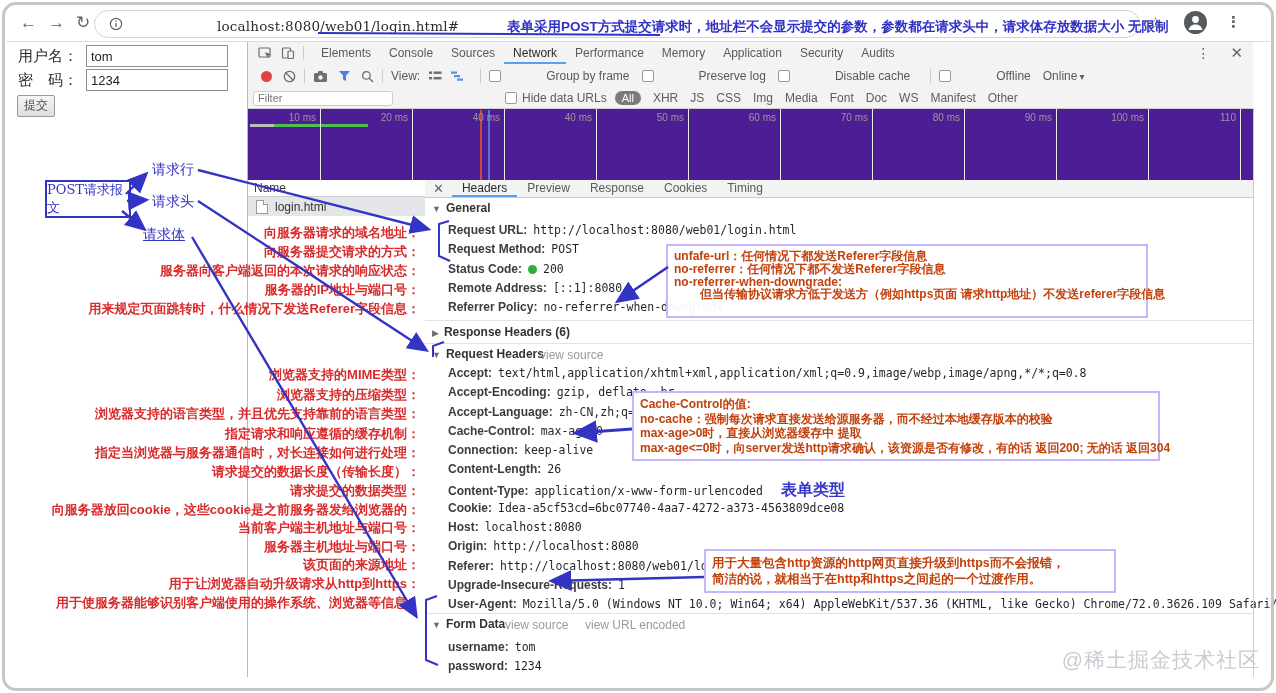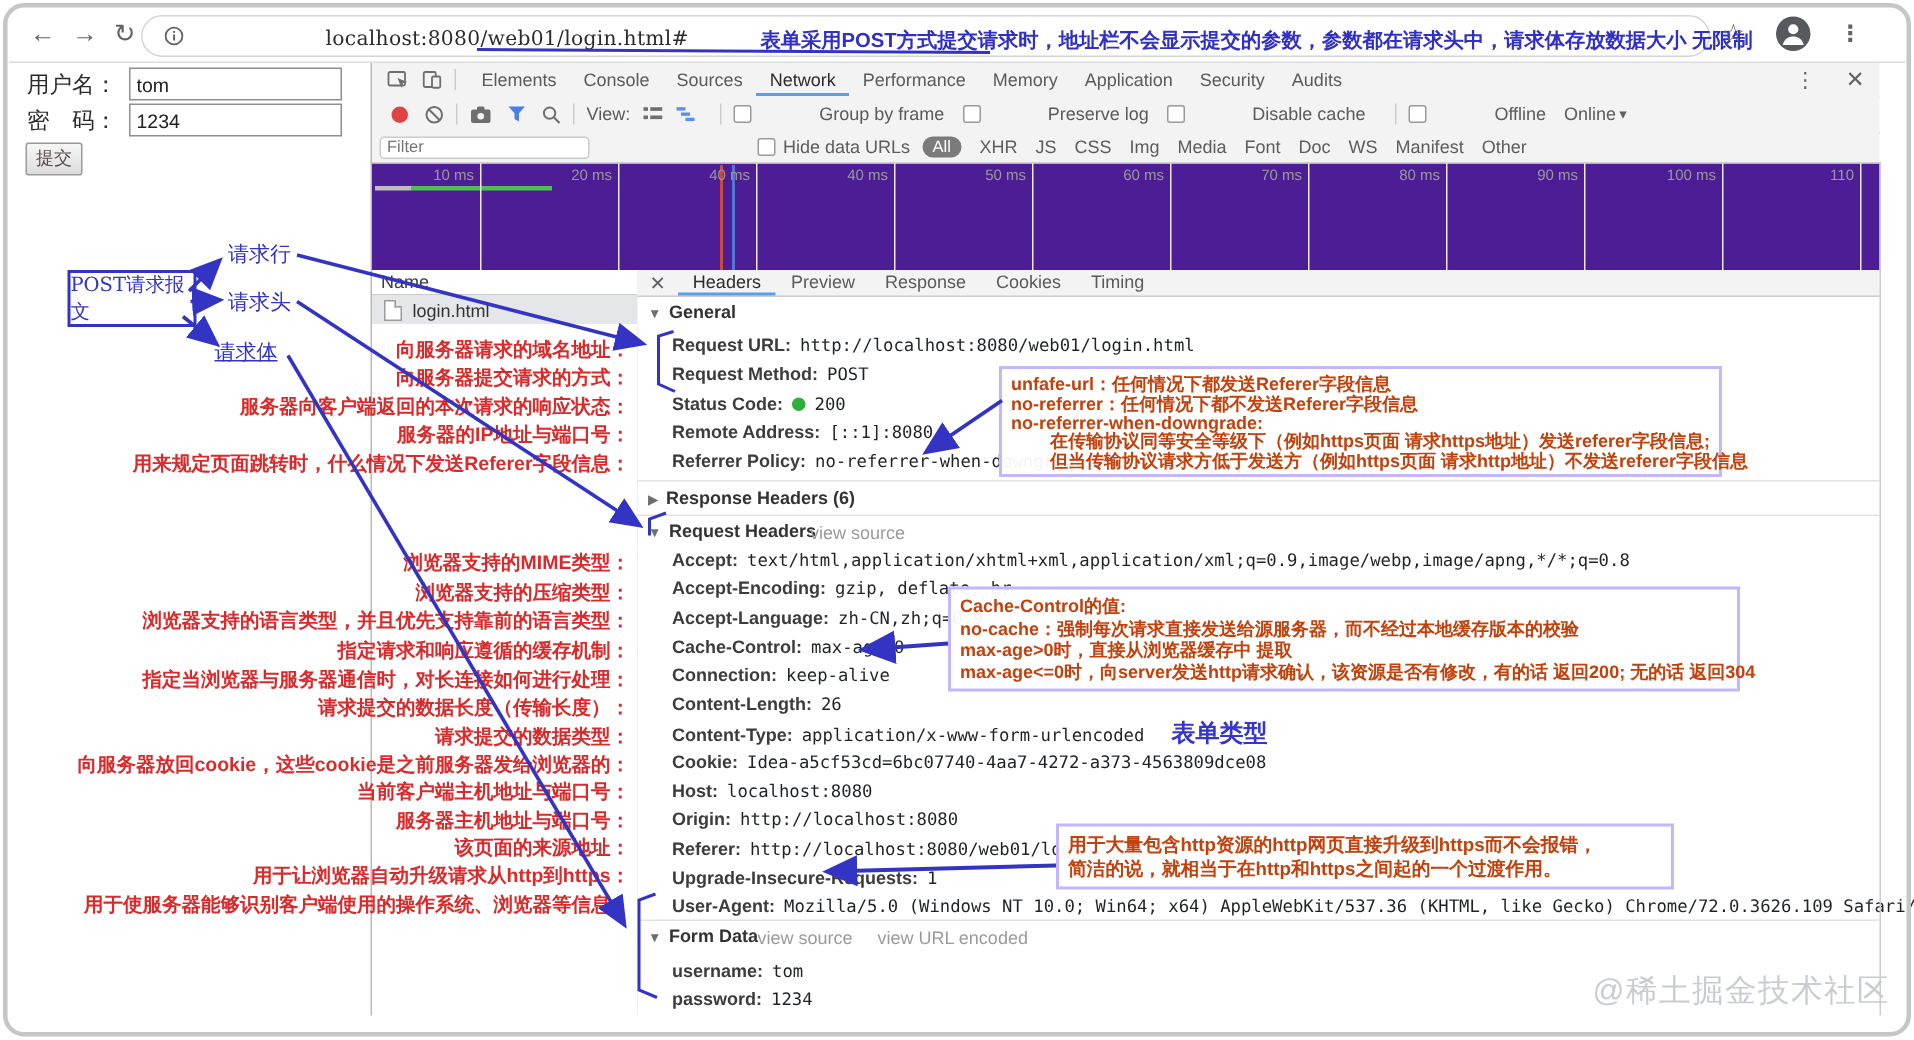--- a/index.html
+++ b/index.html
@@ -364,21 +364,20 @@
 <div id="branches">
     <div class="branch" style="left: 152px; top: 161px;">请求行</div>
     <div class="branch" style="left: 152px; top: 193px;">请求头</div>
     <div class="branch" style="left: 143px; top: 226px; text-decoration: underline;">请求体</div>
   </div>
 
 <div class="callout box1" id="referrer-box">
     <div class="box-line">unfafe-url：任何情况下都发送Referer字段信息</div>
     <div class="box-line">no-referrer：任何情况下都不发送Referer字段信息</div>
     <div class="box-line">no-referrer-when-downgrade:</div>
-    <div class="box-line indent">在传输协议同等安全等级下（例如https页面 请求https地址）发送referer字段信息;</div>
     <div class="box-line indent">但当传输协议请求方低于发送方（例如https页面 请求http地址）不发送referer字段信息</div>
   </div>
 <div class="callout box2" id="cache-box">
     <div class="box-line">Cache-Control的值:</div>
     <div class="box-line">no-cache：强制每次请求直接发送给源服务器，而不经过本地缓存版本的校验</div>
     <div class="box-line">max-age&gt;0时，直接从浏览器缓存中 提取</div>
     <div class="box-line">max-age&lt;=0时，向server发送http请求确认，该资源是否有修改，有的话 返回200; 无的话 返回304</div>
   </div>
 <div class="callout box3" id="upgrade-box">
     <div class="box-line">用于大量包含http资源的http网页直接升级到https而不会报错，</div>

